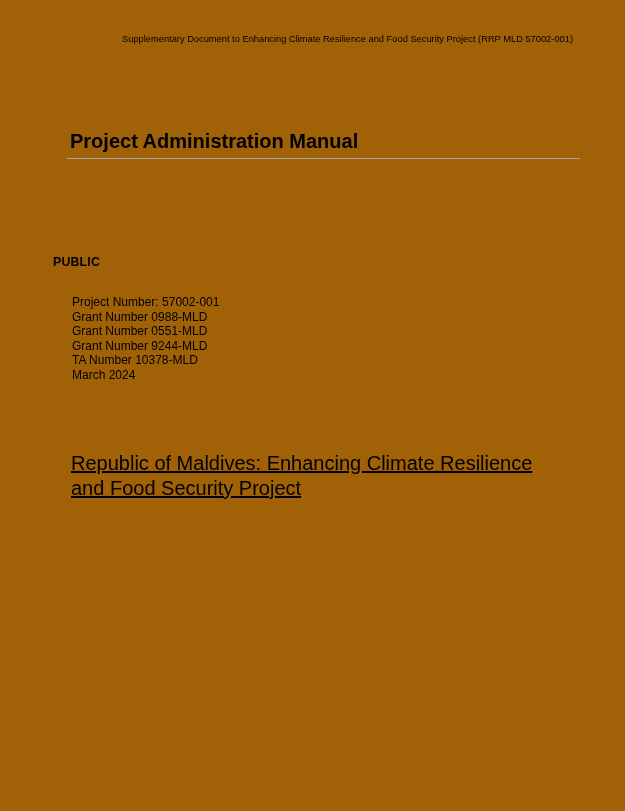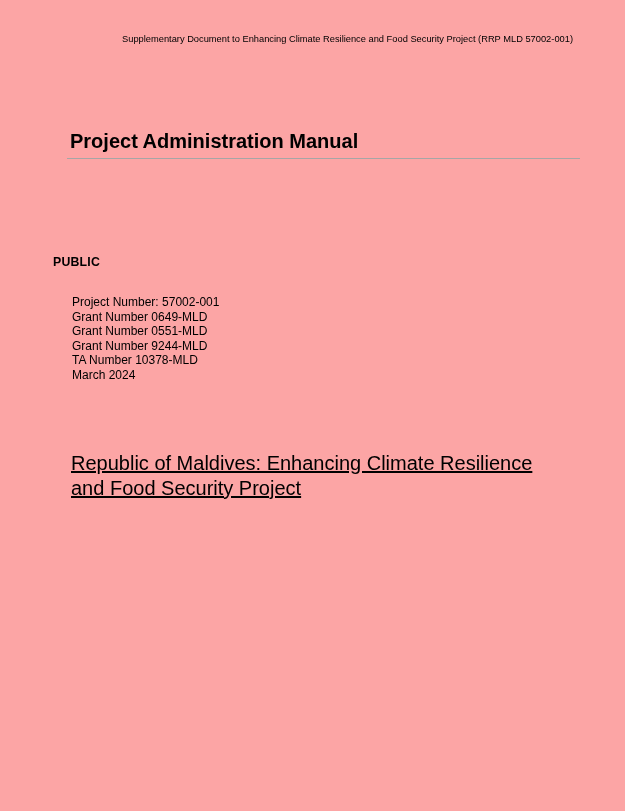--- a/index.html
+++ b/index.html
@@ -4,21 +4,21 @@
 <style>
   html, body {
     margin: 0;
     padding: 0;
     background: #ffffff;
   }
   .page {
     position: relative;
     width: 625px;
     height: 811px;
-    background: #fca5a5;
+    background: #a16207;
     color: #000000;
     font-family: "Liberation Sans", sans-serif;
     overflow: hidden;
   }
   .header-note {
     position: absolute;
     top: 34px;
     left: 60px;
     right: 52px;
     text-align: right;
@@ -83,21 +83,21 @@
   <div class="header-note">Supplementary Document to Enhancing Climate Resilience and Food Security Project (RRP MLD 57002-001)</div>
 
   <h1 class="section-title">Project Administration Manual</h1>
 
   <hr class="title-rule" style="background:#a6a6a6;">
 
   <div class="classification">PUBLIC</div>
 
   <div class="id-block">
     <div>Project Number: 57002-001</div>
-    <div>Grant Number 0649-MLD</div>
+    <div>Grant Number 0988-MLD</div>
     <div>Grant Number 0551-MLD</div>
     <div>Grant Number 9244-MLD</div>
     <div>TA Number 10378-MLD</div>
     <div>March 2024</div>
   </div>
 
   <h2 class="main-title">
     <span class="title-line">Republic of Maldives: Enhancing Climate Resilience</span>
     <span class="title-line">and Food Security Project</span>
   </h2>

